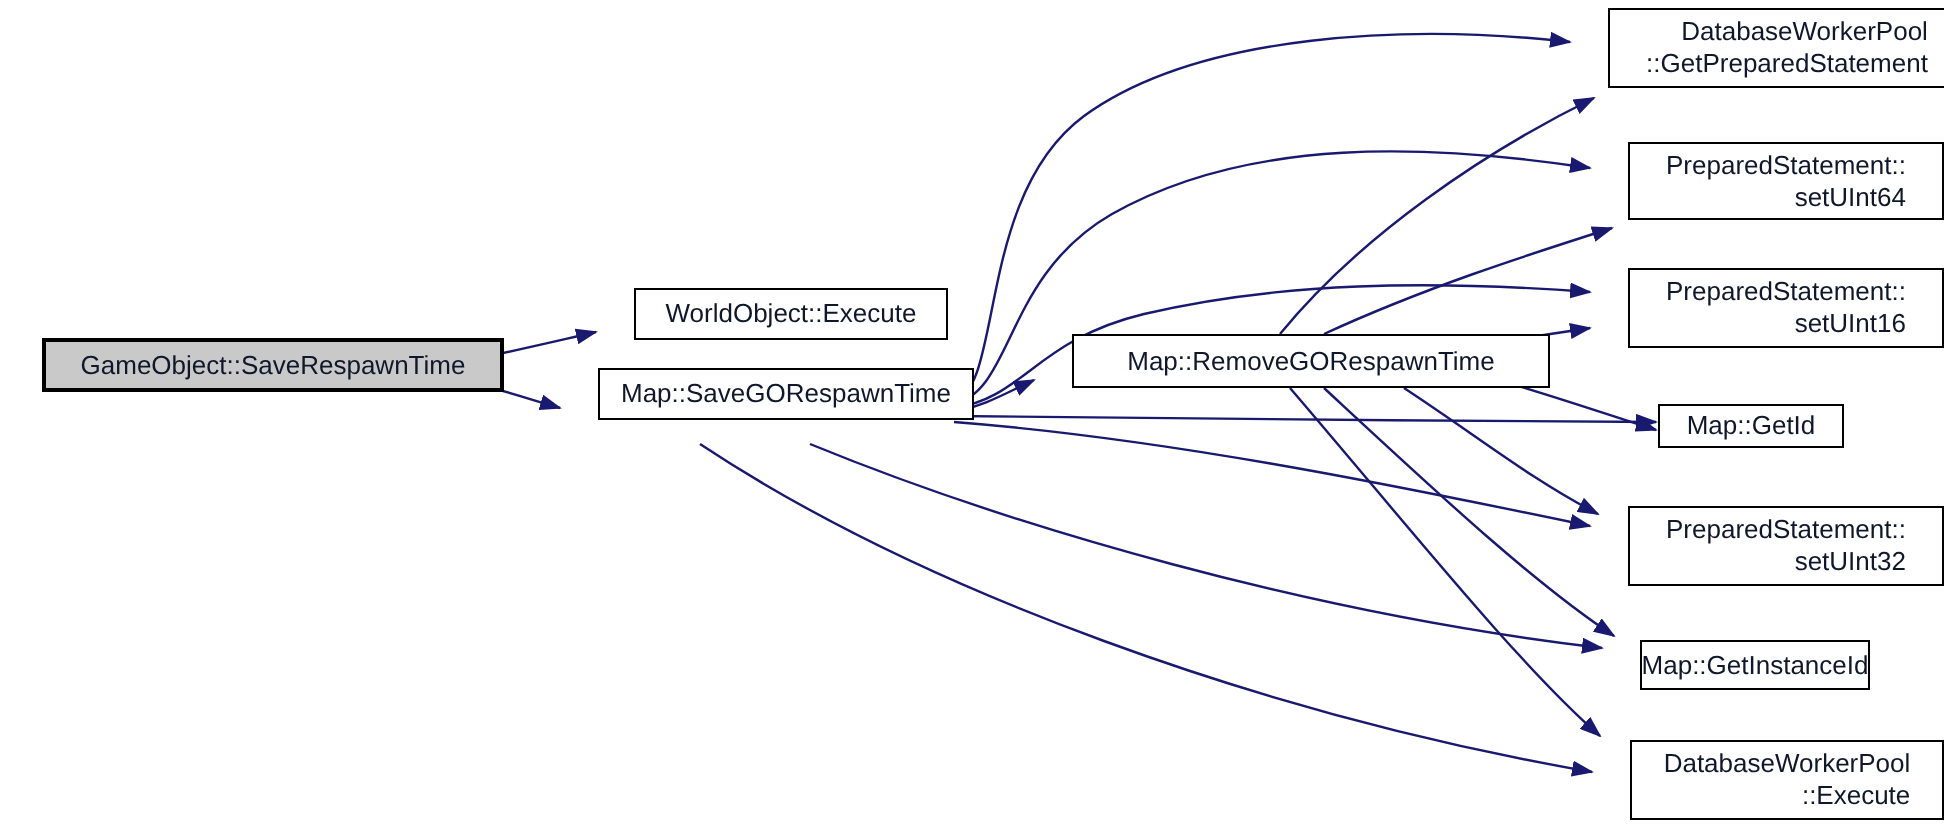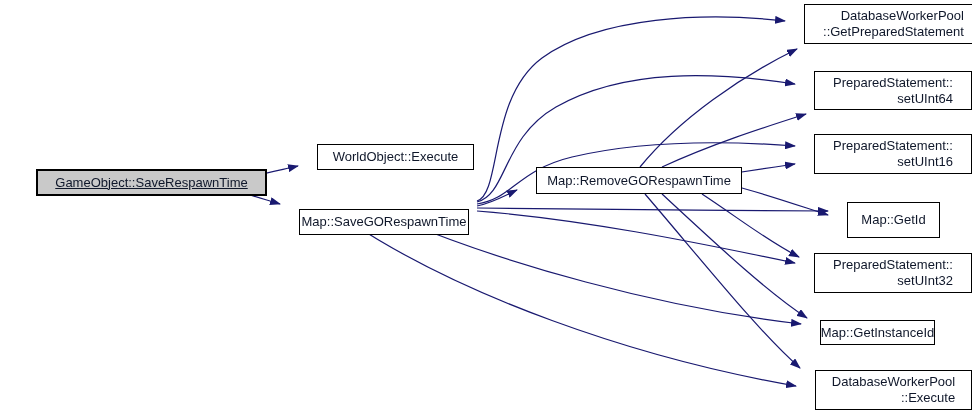--- a/index.html
+++ b/index.html
@@ -67,52 +67,52 @@
     <path class="edge" marker-end="url(#arrow)" d="M350,222 C460,295 630,357 796,386" stroke="#191970"></path>
     <path class="edge" marker-end="url(#arrow)" d="M640,167 C680,118 742,76 797,49" stroke="#191970"></path>
     <path class="edge" marker-end="url(#arrow)" d="M662,167 C712,144 762,128 806,114" stroke="#191970"></path>
     <path class="edge" marker-end="url(#arrow)" d="M735,173 C756,170 775,167 795,164" stroke="#191970"></path>
     <path class="edge" marker-end="url(#arrow)" d="M735,186 C765,194 794,204 828,215" stroke="#191970"></path>
     <path class="edge" marker-end="url(#arrow)" d="M702,194 C740,219 766,240 799,257" stroke="#191970"></path>
     <path class="edge" marker-end="url(#arrow)" d="M662,194 C716,244 766,291 807,318" stroke="#191970"></path>
     <path class="edge" marker-end="url(#arrow)" d="M645,194 C705,264 758,331 800,368" stroke="#191970"></path>
   </svg>
 
-  <div class="node root" style="left:19px; top:169px; width:231px; height:27px;text-decoration:underline;">
+  <div class="node root" style="left:4px; top:169px; width:231px; height:27px;">
     <span>GameObject::SaveRespawnTime</span>
   </div>
 
   <div class="node" style="left:300px; top:144px; width:157px; height:26px;">
     <span>WorldObject::Execute</span>
   </div>
 
-  <div class="node" style="left:282px; top:209px; width:170px; height:26px;">
+  <div class="node" style="left:282px; top:184px; width:188px; height:26px;">
     <span>Map::SaveGORespawnTime</span>
   </div>
 
-  <div class="node" style="left:519px; top:167px; width:206px; height:27px;">
+  <div class="node" style="left:519px; top:167px; width:239px; height:27px;">
     <span>Map::RemoveGORespawnTime</span>
   </div>
 
   <div class="node" style="left:787px; top:4px; width:179px; height:40px;">
     <span>DatabaseWorkerPool
 ::GetPreparedStatement</span>
   </div>
 
   <div class="node" style="left:797px; top:71px; width:158px; height:39px;">
     <span>PreparedStatement::
 setUInt64</span>
   </div>
 
   <div class="node" style="left:797px; top:134px; width:158px; height:40px;">
     <span>PreparedStatement::
 setUInt16</span>
   </div>
 
-  <div class="node" style="left:830px; top:202px; width:93px; height:36px;">
+  <div class="node" style="left:812px; top:202px; width:93px; height:22px;">
     <span>Map::GetId</span>
   </div>
 
   <div class="node" style="left:797px; top:253px; width:158px; height:40px;">
     <span>PreparedStatement::
 setUInt32</span>
   </div>
 
   <div class="node" style="left:803px; top:320px; width:115px; height:25px;">
     <span>Map::GetInstanceId</span>

